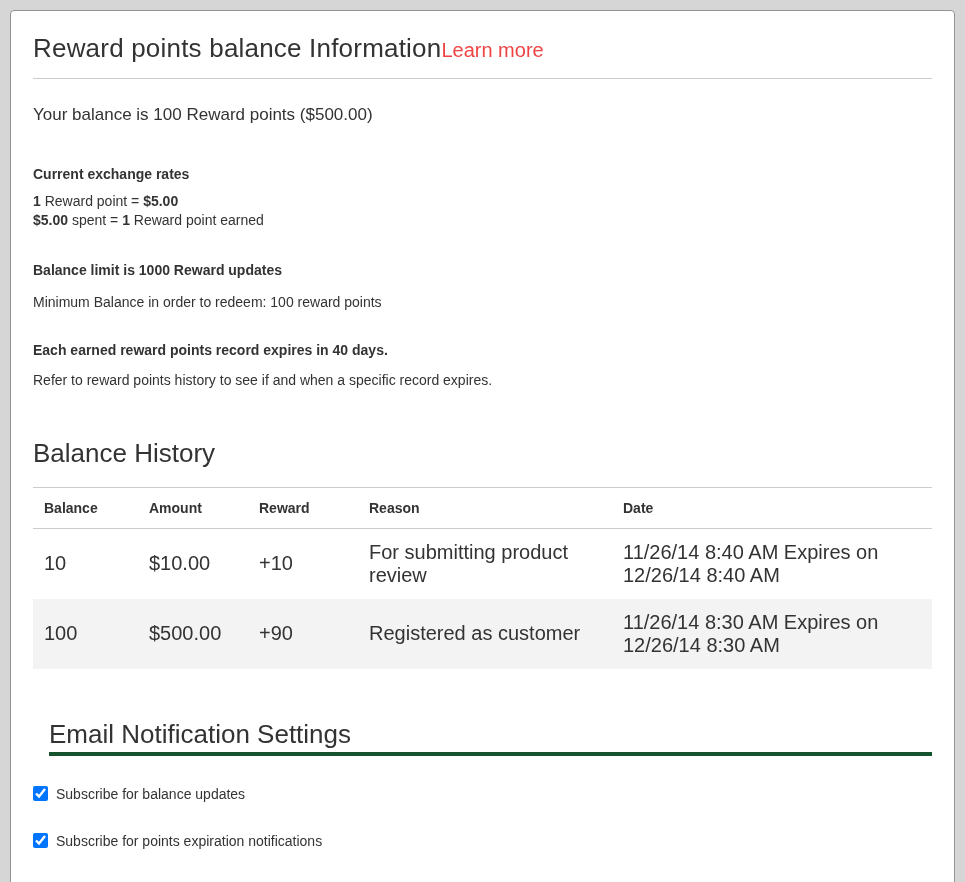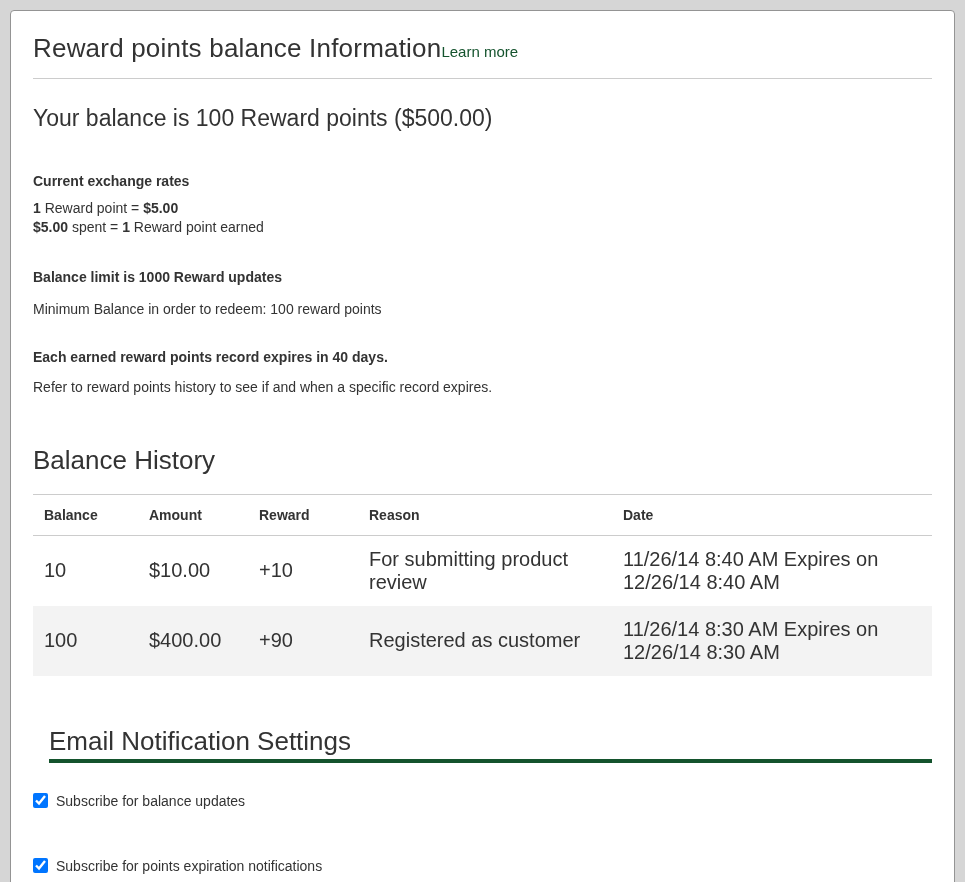--- a/index.html
+++ b/index.html
@@ -23,28 +23,28 @@
     padding: 2px 0 14px 0;
     border-bottom: 1px solid #ccc;
   }
   h1.page-title {
     font-size: 26px;
     font-weight: 300;
     color: #333;
     letter-spacing: 0.2px;
   }
   a.learn-more {
-    color: #14532d;
-    font-size: 15px;
+    color: #ef4444;
+    font-size: 20px;
     text-decoration: none;
     cursor: pointer;
   }
 
   .balance-summary {
-    font-size: 23px;
+    font-size: 17px;
     margin: 26px 0 0 0;
   }
   .bold { font-weight: bold; }
   .exchange-heading { font-weight: bold; margin-top: 41px; }
   .rates { margin-top: 10px; line-height: 1.35; }
   .balance-limit { font-weight: bold; margin-top: 32px; }
   .min-balance { margin-top: 16px; }
   .expiry-heading { font-weight: bold; margin-top: 32px; }
   .expiry-note { margin-top: 14px; }
 
@@ -91,21 +91,21 @@
     align-items: center;
     gap: 8px;
     margin-top: 30px;
     cursor: pointer;
   }
   .checkbox-row input[type="checkbox"] {
     width: 15px;
     height: 15px;
     cursor: pointer;
   }
-  .checkbox-row + .checkbox-row { margin-top: 49px; }
+  .checkbox-row + .checkbox-row { margin-top: 31px; }
 
   button.primary {
     margin-top: 35px;
     background: #4d7c0f;
     border: 1px solid #1979c3;
     border-radius: 3px;
     color: #fff;
     font-family: "Liberation Sans", "DejaVu Sans", sans-serif;
     font-weight: bold;
     font-size: 14px;
@@ -153,21 +153,21 @@
     <tbody>
       <tr>
         <td>10</td>
         <td>$10.00</td>
         <td>+10</td>
         <td>For submitting product review</td>
         <td>11/26/14 8:40 AM Expires on 12/26/14 8:40 AM</td>
       </tr>
       <tr>
         <td>100</td>
-        <td>$400.00</td>
+        <td>$500.00</td>
         <td>+90</td>
         <td>Registered as customer</td>
         <td>11/26/14 8:30 AM Expires on 12/26/14 8:30 AM</td>
       </tr>
     </tbody>
   </table>
 
   <h2 class="section-title with-rule email-settings-title">Email Notification Settings</h2>
 
   <label class="checkbox-row">

